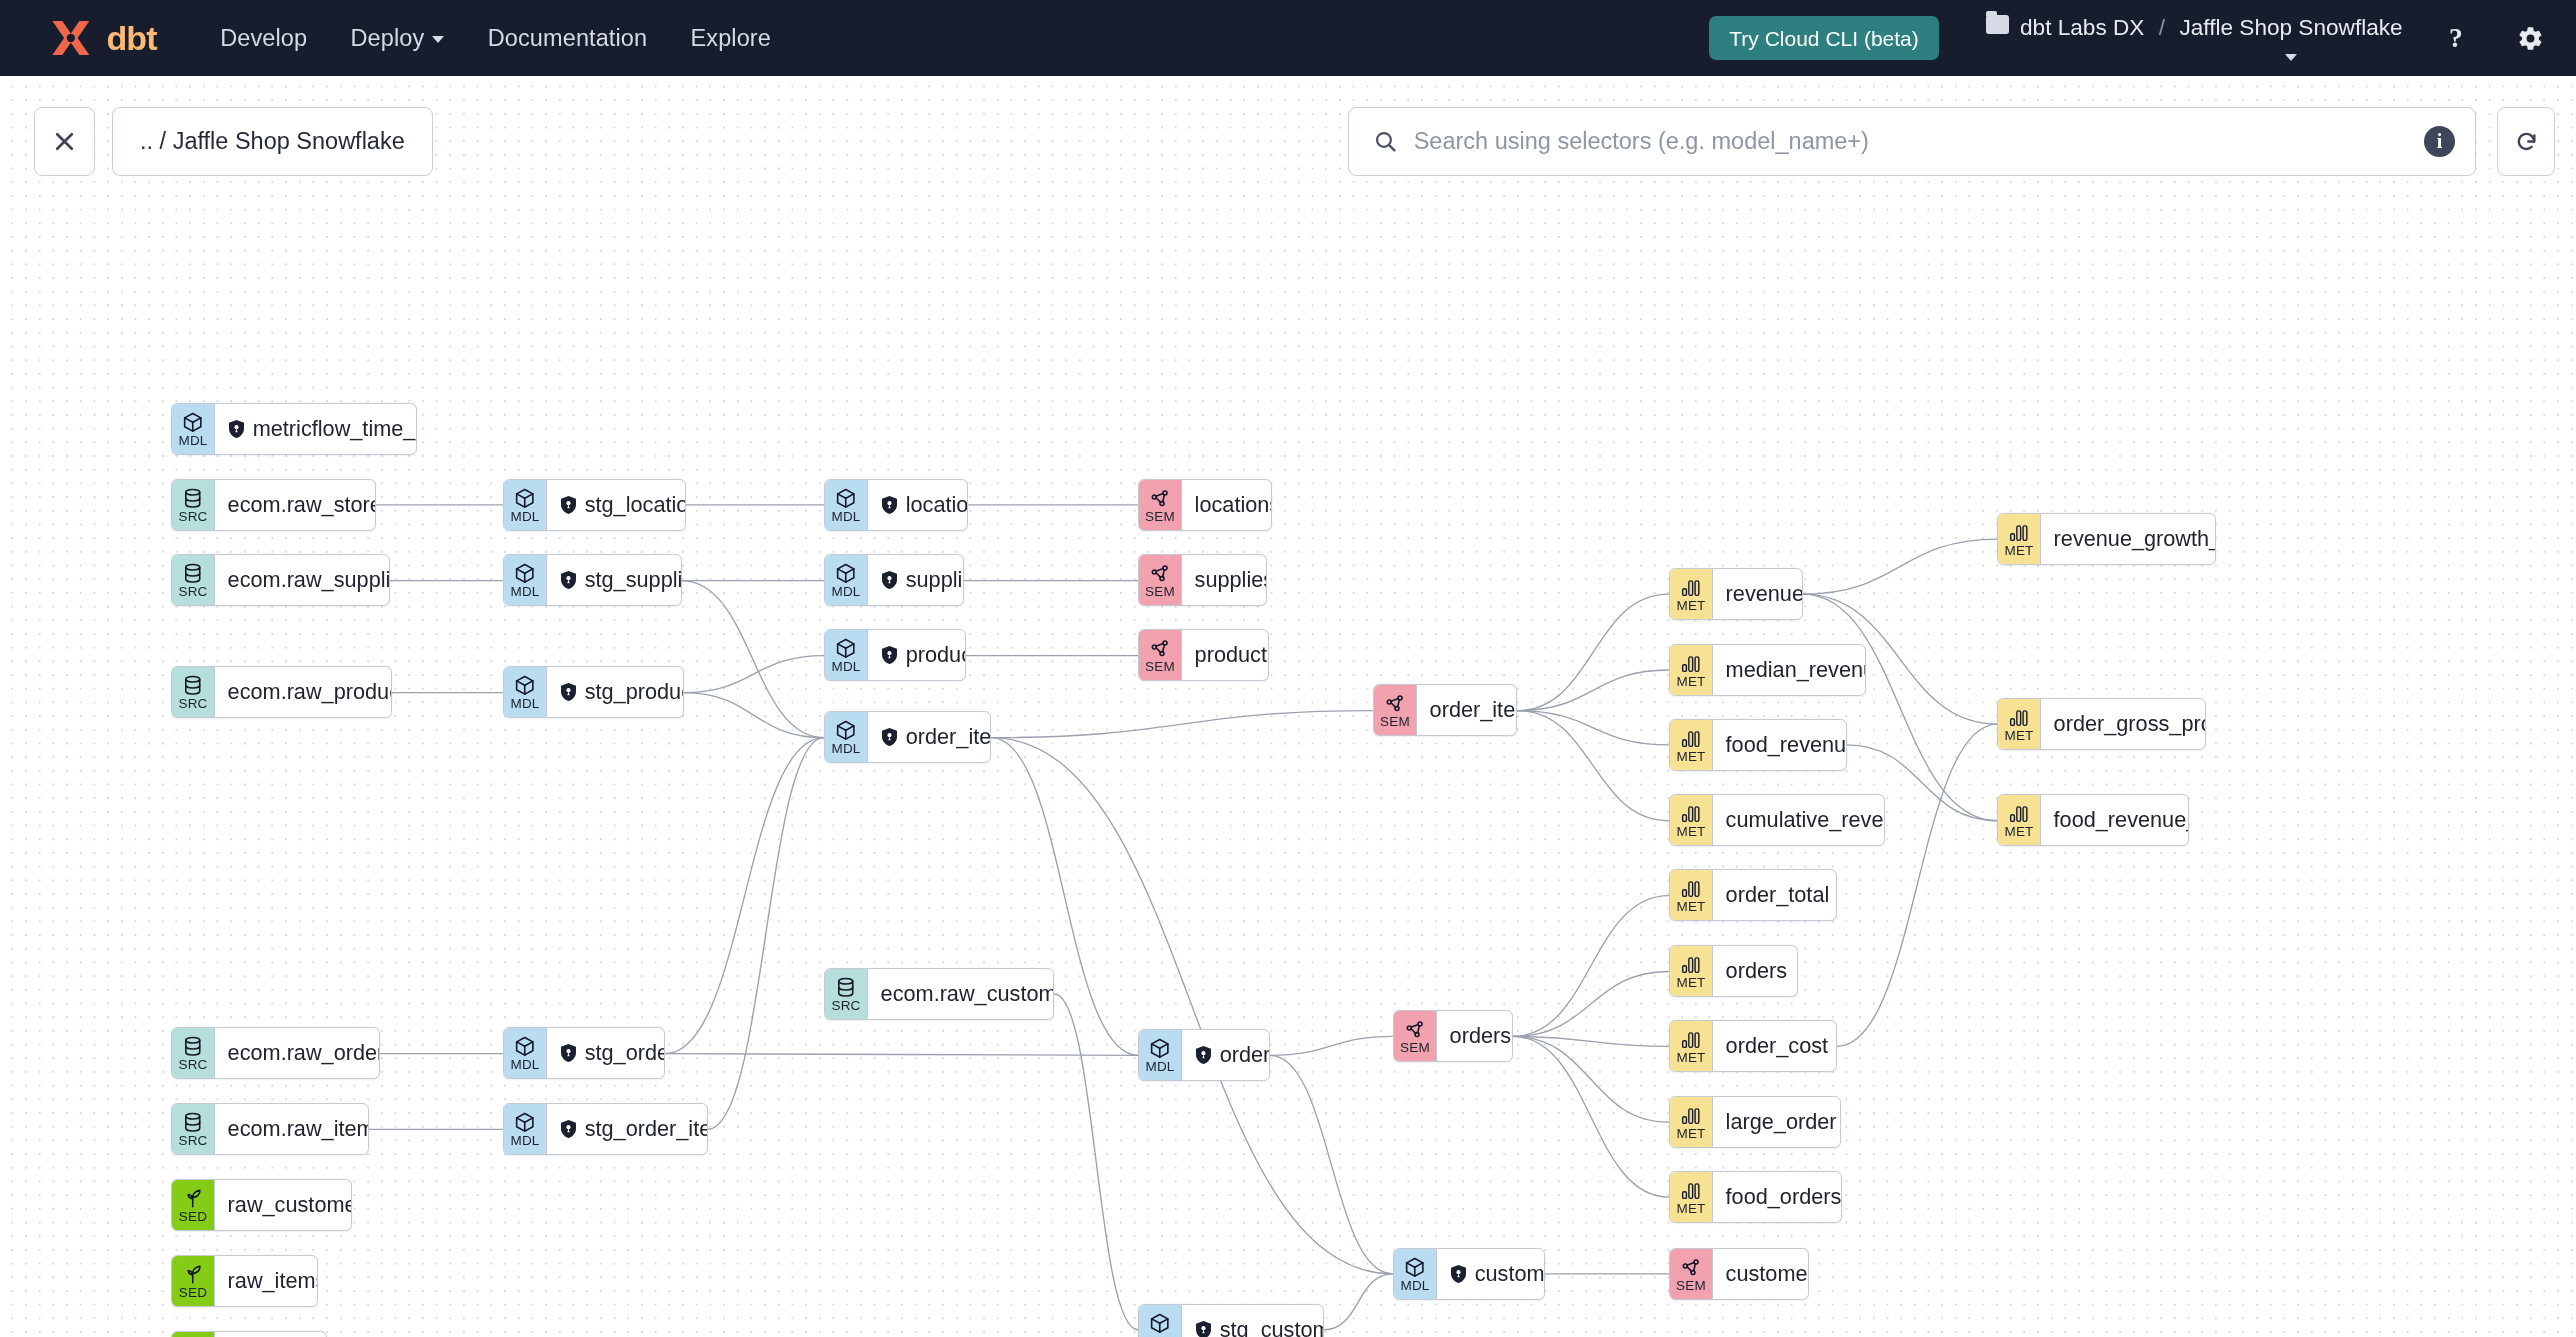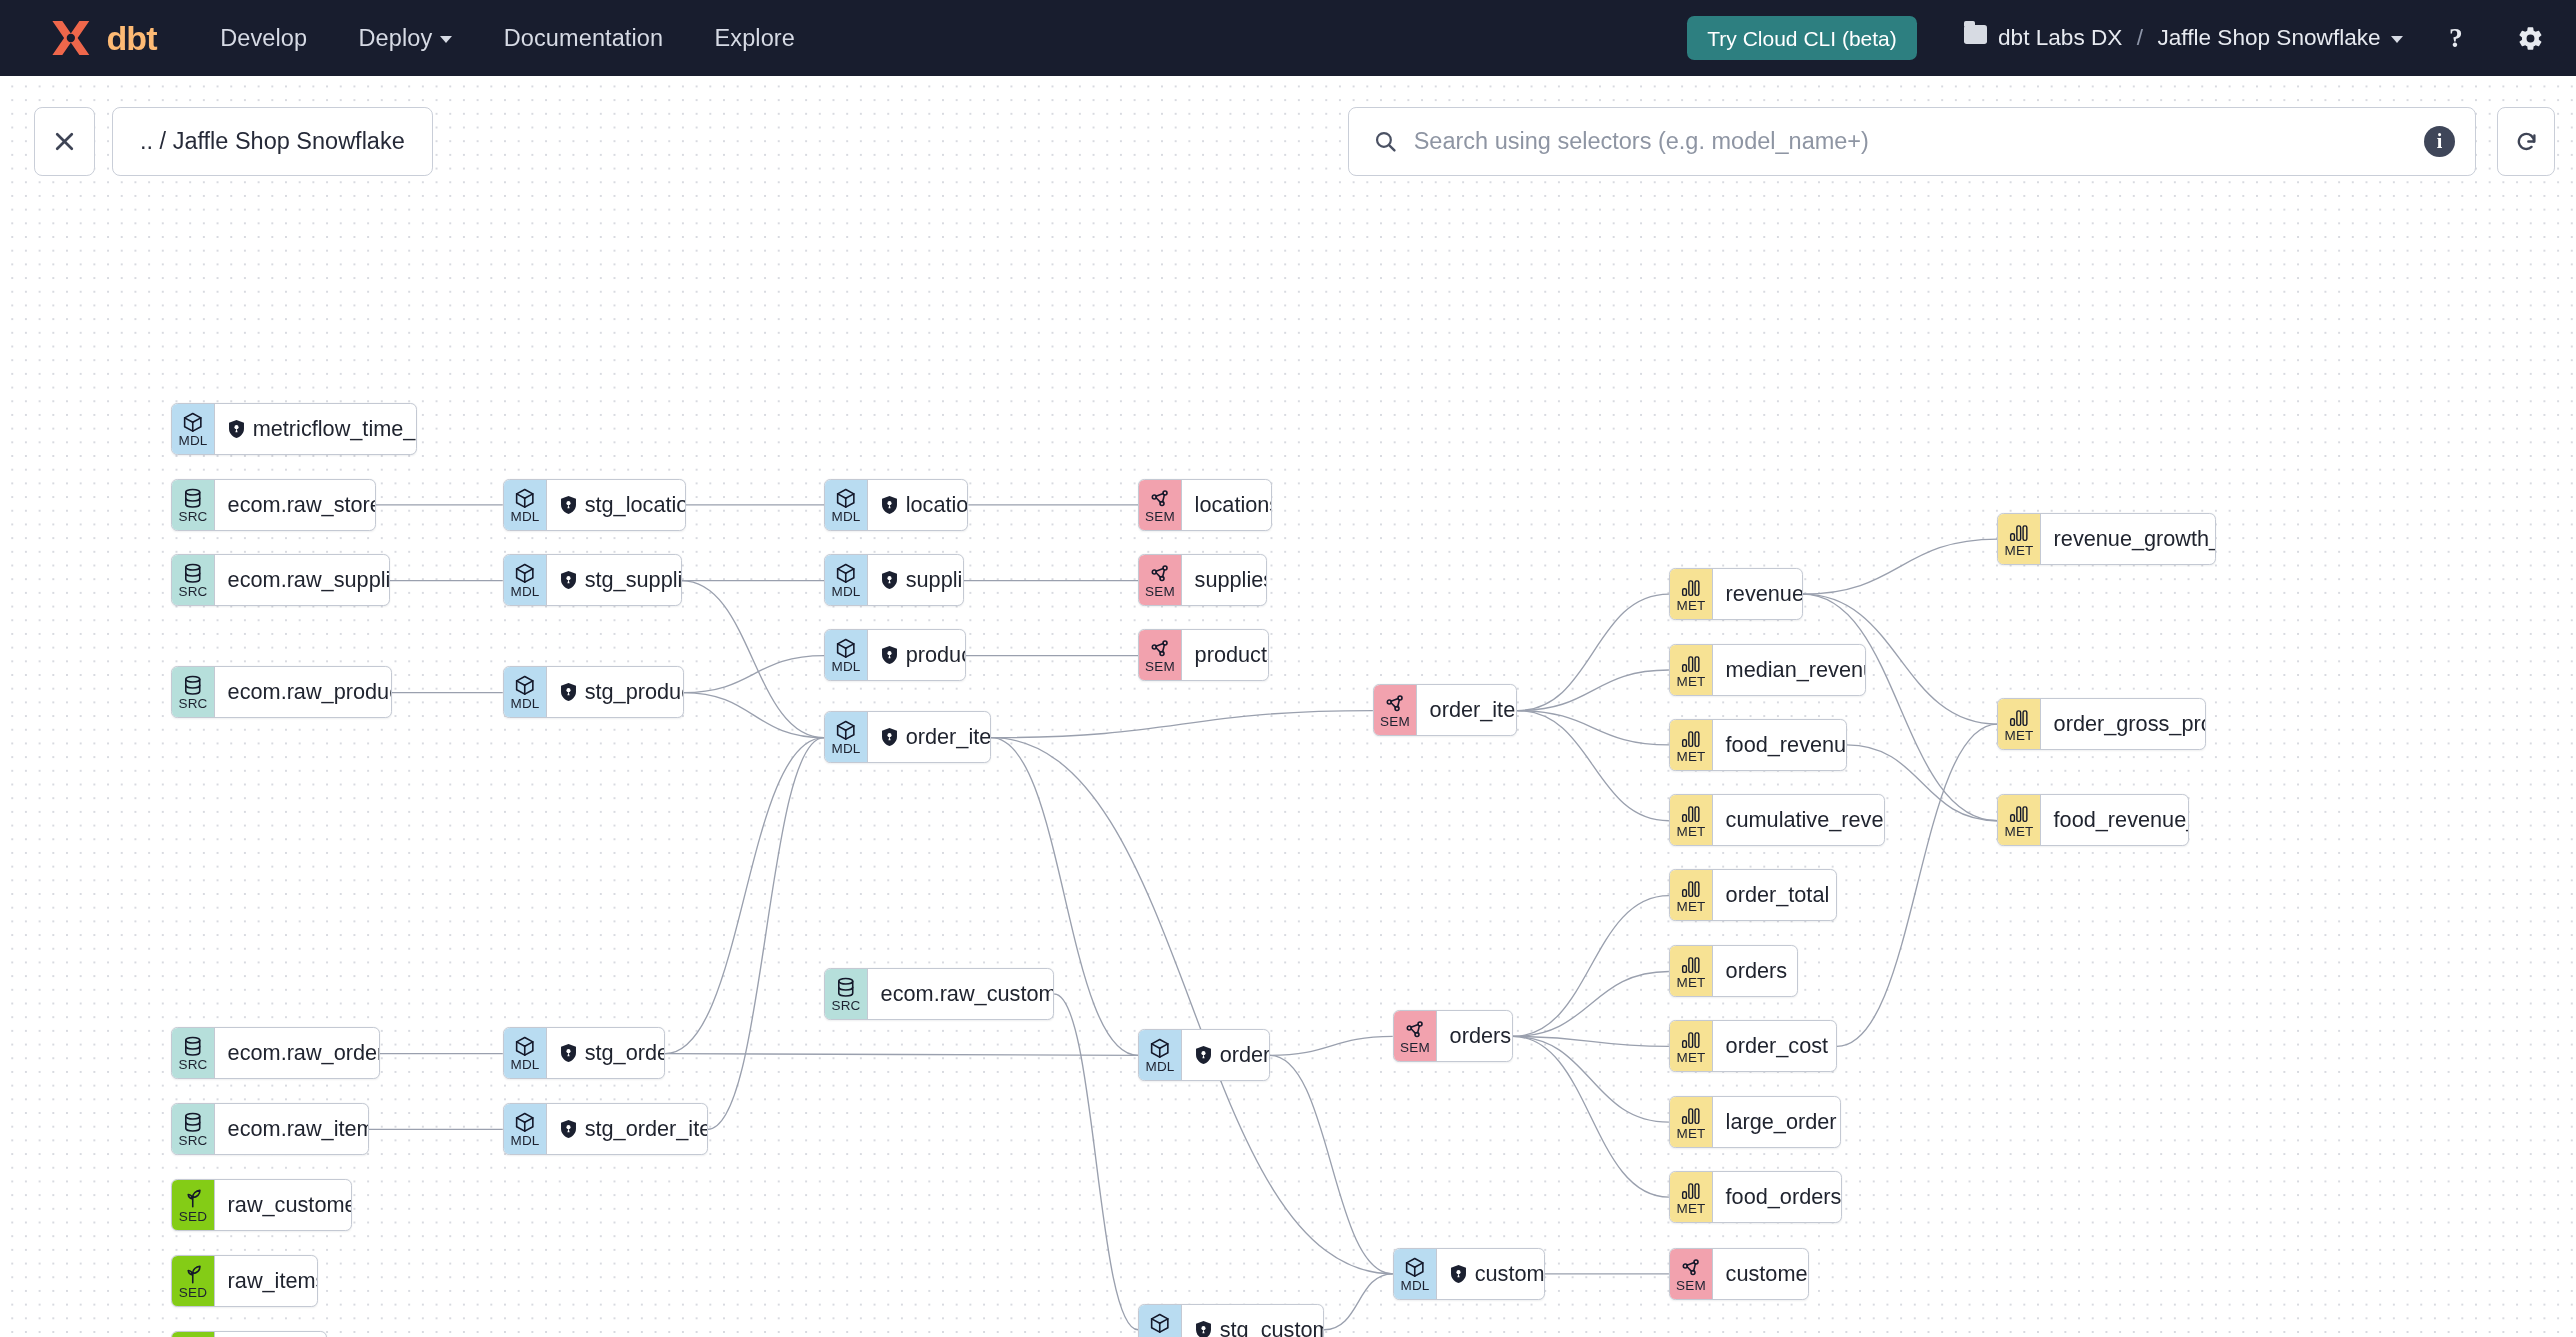--- a/index.html
+++ b/index.html
@@ -15,38 +15,38 @@
   
   .topnav{
     height:76px;width:2576px;
     background:#181d2e;
     display:flex;align-items:center;
     padding:0 25px 0 27px;
     position:relative;z-index:40;
   }
   .brand{display:flex;align-items:center;gap:0;margin-right:42px;padding-left:20px;}
   .brand svg{display:block;}
-  .nav-links{display:flex;align-items:center;gap:8px;}
+  .nav-links{display:flex;align-items:center;gap:0;}
   .nav-link{
     color:#d6dae4;font-size:23.5px;letter-spacing:0.1px;
     padding:9px 21.7px;border-radius:5.4px;cursor:pointer;
     display:flex;align-items:center;gap:8.1px;white-space:nowrap;
   }
   .caret{width:0;height:0;border-left:6.3px solid transparent;border-right:6.3px solid transparent;border-top:7.2px solid #d6dae4;margin-top:2.7px;}
   .nav-right{margin-left:auto;display:flex;align-items:center;gap:16px;}
   .cli-btn{
     background:#2d7f80;color:#ffffff;font-size:21px;
     padding:11.7px 20px;border-radius:7.2px;border:none;cursor:pointer;
     white-space:nowrap;line-height:1;
   }
   .acct{display:flex;align-items:flex-start;gap:10.8px;margin-left:31px;color:#e7eaf0;font-size:22.6px;white-space:nowrap;}
   .acct .folder{width:23.5px;height:19px;background:#d7dbe3;border-radius:2.7px;position:relative;display:inline-block;}
   .acct .folder:before{content:"";position:absolute;top:-4.5px;left:0;width:10.8px;height:5.4px;background:#d7dbe3;border-radius:1.8px 1.8px 0 0;}
   .acct .sep{color:#8d95a8;margin:0 3.6px;}
-  .acct .proj{display:flex;align-items:center;gap:10px;cursor:pointer;}
+  .acct .proj{display:flex;align-items:center;gap:10px;cursor:pointer;flex-direction:column;}
   .icon-btn{
     width:42px;height:42px;display:flex;align-items:center;justify-content:center;
     color:#e7eaf0;cursor:pointer;margin-left:16.2px;border-radius:5.4px;
   }
 
   
   .canvas{
     position:absolute;top:76px;left:0;width:2576px;height:1262px;
     background:#ffffff;
     background-image:radial-gradient(#d8dae0 1px, transparent 1px);

